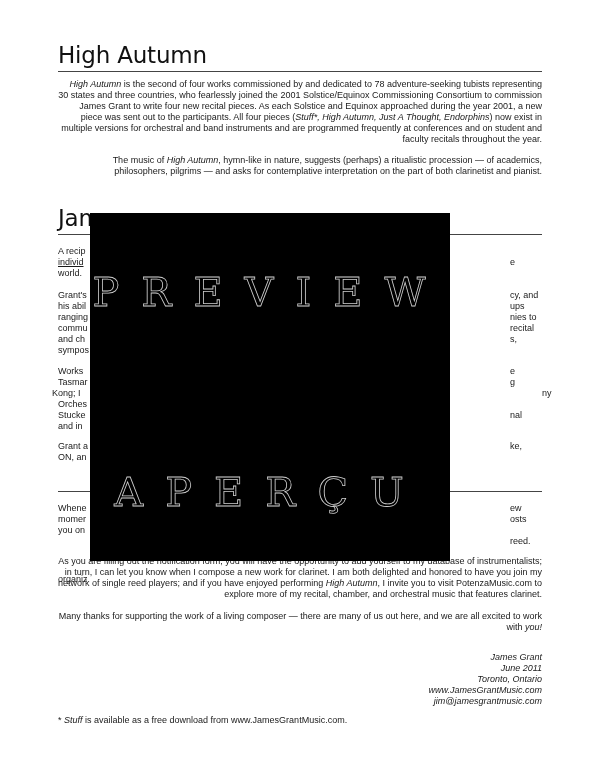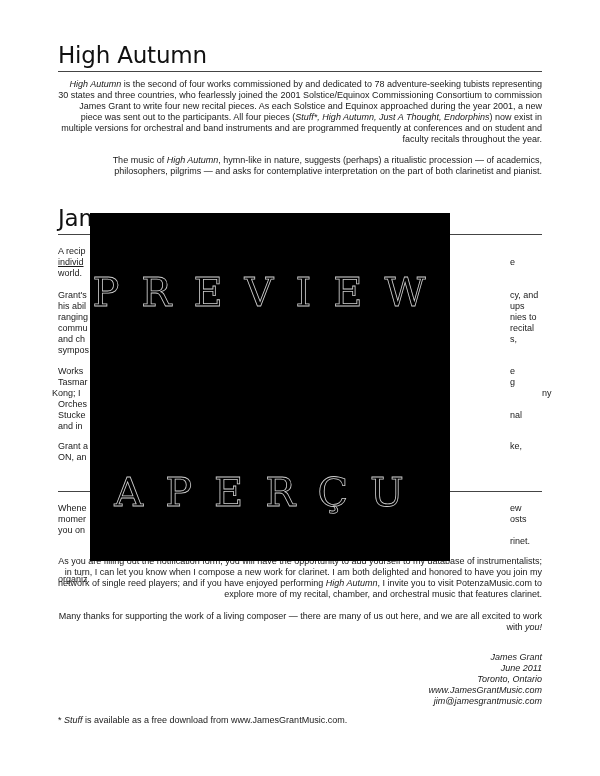--- a/index.html
+++ b/index.html
@@ -94,21 +94,21 @@
 
 <div>
   <div class="frag" style="left:58px;top:503px;text-align:right;">Whene</div>
   <div class="frag" style="left:58px;top:514px;">momer</div>
   <div class="frag" style="left:58px;top:525px;">you on</div>
   <div class="frag" style="left:58px;top:536px;margin-top:38px;">organiz</div>
 </div>
 <div>
   <div class="frag" style="left:510px;top:503px;">ew</div>
   <div class="frag" style="left:510px;top:514px;">osts</div>
-  <div class="frag" style="left:510px;top:536px;">rinet.</div>
+  <div class="frag" style="left:510px;top:536px;">reed.</div>
 </div>
 
 <div class="sec" style="top:556px;">
   <p>
     <span>As you are filling out the notification form, you will have the opportunity to add yourself to my database of instrumentalists; in turn, I can let you know when I compose a new work for clarinet.  I am both delighted and honored to have you join my network of single reed players; and if you have enjoyed performing </span><em>High Autumn</em><span>, I invite you to visit PotenzaMusic.com to explore more of my recital, chamber, and orchestral music that features clarinet.</span>
   </p>
   <p>
     <span>Many thanks for supporting the work of a living composer — there are many of us out here, and we are all excited to work with </span><em>you!</em>
   </p>
 </div>

